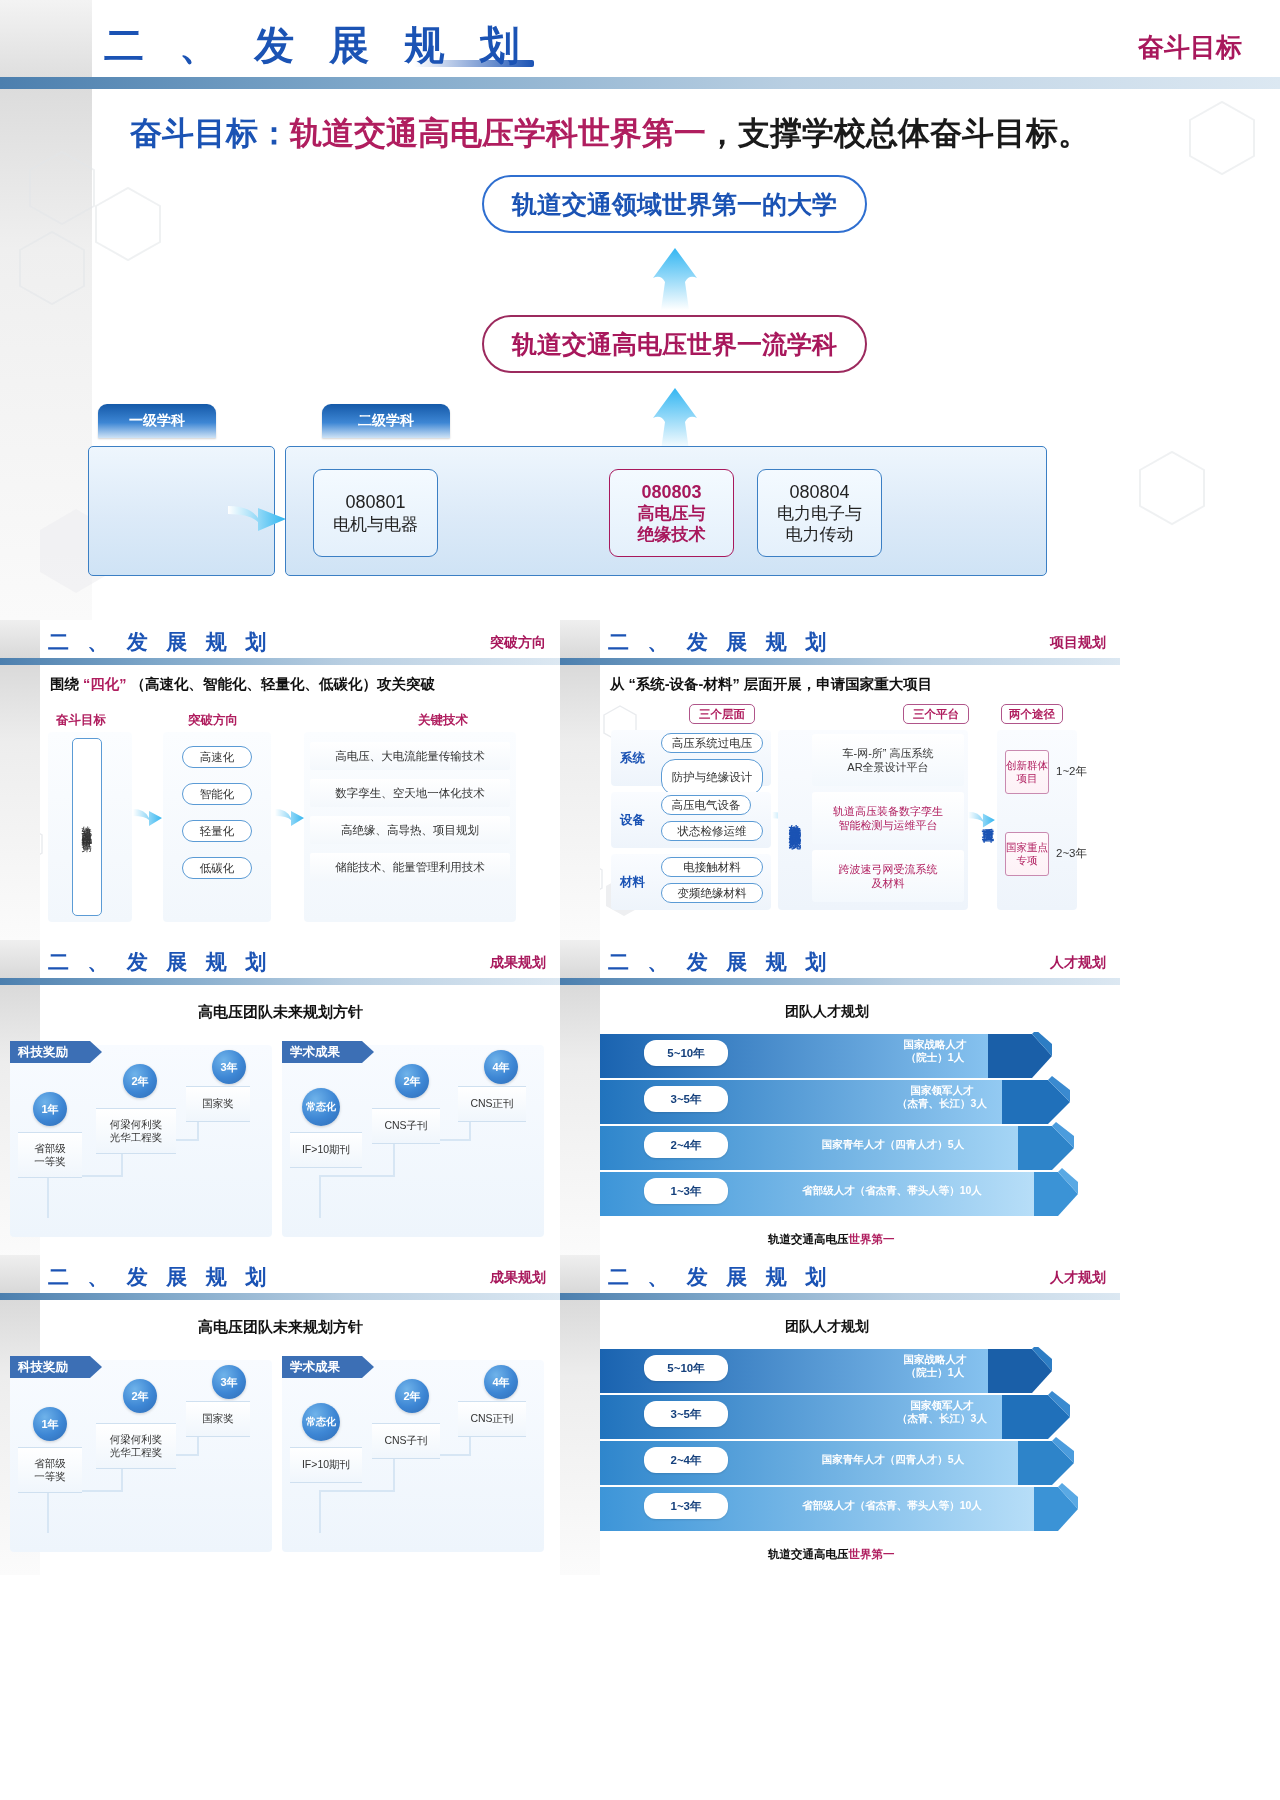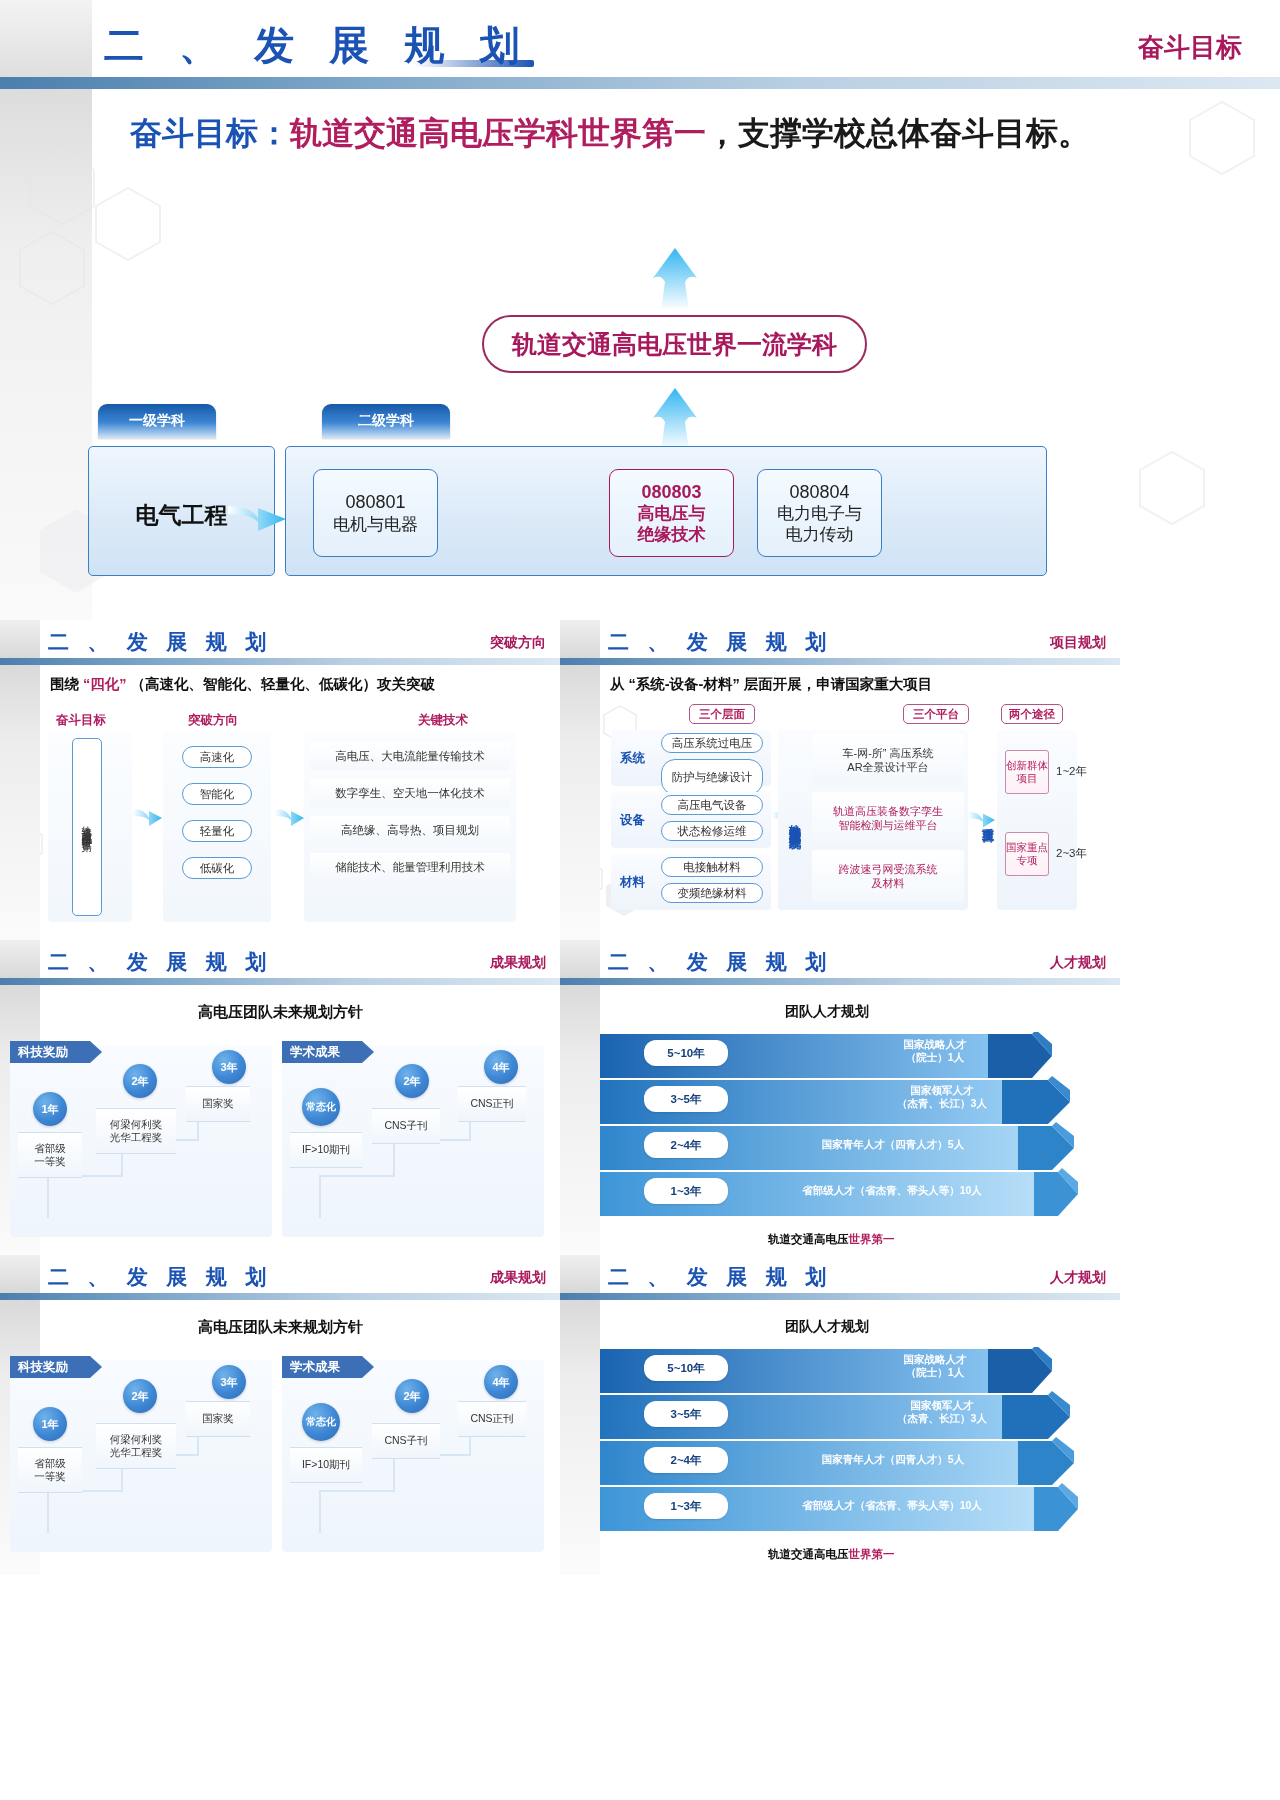--- a/index.html
+++ b/index.html
@@ -203,20 +203,21 @@
     <span class="ttl">二 、 发 展 规 划</span>
     <span class="ulbar"></span>
   </div>
   <div id="s1-tag">奋斗目标</div>
   <div class="bluebar" id="s1-bar"></div>
 
   <div class="subttl" id="s1-sub">
     <span class="blue">奋斗目标：</span><span class="pink">轨道交通高电压学科世界第一</span><span>，支撑学校总体奋斗目标。</span>
   </div>
 
+  <div class="pillbox" id="cap-univ">轨道交通领域世界第一的大学</div>
 
   <div class="uparrow" style="left:645px; top:248px; height:62px;">
     <svg viewBox="0 0 60 62">
         <defs>
           <linearGradient id="ga1" x1="0" y1="1" x2="0" y2="0">
       <stop offset="0" stop-color="#ffffff"></stop>
             <stop offset="1" stop-color="#33b6f2"></stop>
           </linearGradient>
         </defs>
       <path d="M30 0 L52 30 Q44 26 40 34 L44 62 L16 62 L20 34 Q16 26 8 30 Z" fill="url(#ga1)"></path>
@@ -232,21 +233,20 @@
       <stop offset="0" stop-color="#ffffff"></stop>
             <stop offset="1" stop-color="#33b6f2"></stop>
           </linearGradient>
         </defs>
       <path d="M30 0 L52 30 Q44 26 40 34 L44 62 L16 62 L20 34 Q16 26 8 30 Z" fill="url(#ga2)"></path>
       </svg>
   </div>
 
   <div class="lvltab" id="t1">一级学科</div>
   <div class="lvlpanel" id="p1"></div>
-  <div id="eegroup">电气工程</div>
 
   <div class="arrowR">
     <svg viewBox="0 0 60 34">
         <defs>
           <linearGradient id="ar1" x1="0" y1="0" x2="1" y2="0">
       <stop offset="0" stop-color="#ffffff"></stop>
             <stop offset="1" stop-color="#2eb5f0"></stop>
           </linearGradient>
         </defs>
       <path d="M0 6 Q22 6 30 18 L30 8 L58 19 L30 31 L30 22 Q22 14 0 14 Z" fill="url(#ar1)"></path>
@@ -359,21 +359,21 @@
   <div class="boxlabel" style="left:441px; top:84px; width:62px; height:20px;">两个途径</div>
 
   
   <div class="subpanel" style="left:51px; top:110px; width:160px; height:56px;"></div>
   <div class="catlabel" style="left:60px; top:130px;">系统</div>
   <div class="roundchip" style="left:101px; top:113px; width:102px; height:20px;">高压系统过电压</div>
   <div class="roundchip" style="left:101px; top:139px; width:102px; height:36px;font-family:Liberation Mono, monospace;">防护与绝缘设计</div>
 
   <div class="subpanel" style="left:51px; top:172px; width:160px; height:56px;"></div>
   <div class="catlabel" style="left:60px; top:192px;">设备</div>
-  <div class="roundchip" style="left:101px; top:175px; width:102px; height:20px;">高压电气设备</div>
+  <div class="roundchip" style="left:101px; top:175px; width:90px; height:20px;">高压电气设备</div>
   <div class="roundchip" style="left:101px; top:201px; width:102px; height:20px;">状态检修运维</div>
 
   <div class="subpanel" style="left:51px; top:234px; width:160px; height:56px;"></div>
   <div class="catlabel" style="left:60px; top:254px;">材料</div>
   <div class="roundchip" style="left:101px; top:237px; width:102px; height:20px;">电接触材料</div>
   <div class="roundchip" style="left:101px; top:263px; width:102px; height:20px;">变频绝缘材料</div>
 
   <div class="fatArrow" style="left:212px; top:188px;">
     <svg width="28" height="24" viewBox="0 0 30 26">
         <defs>

